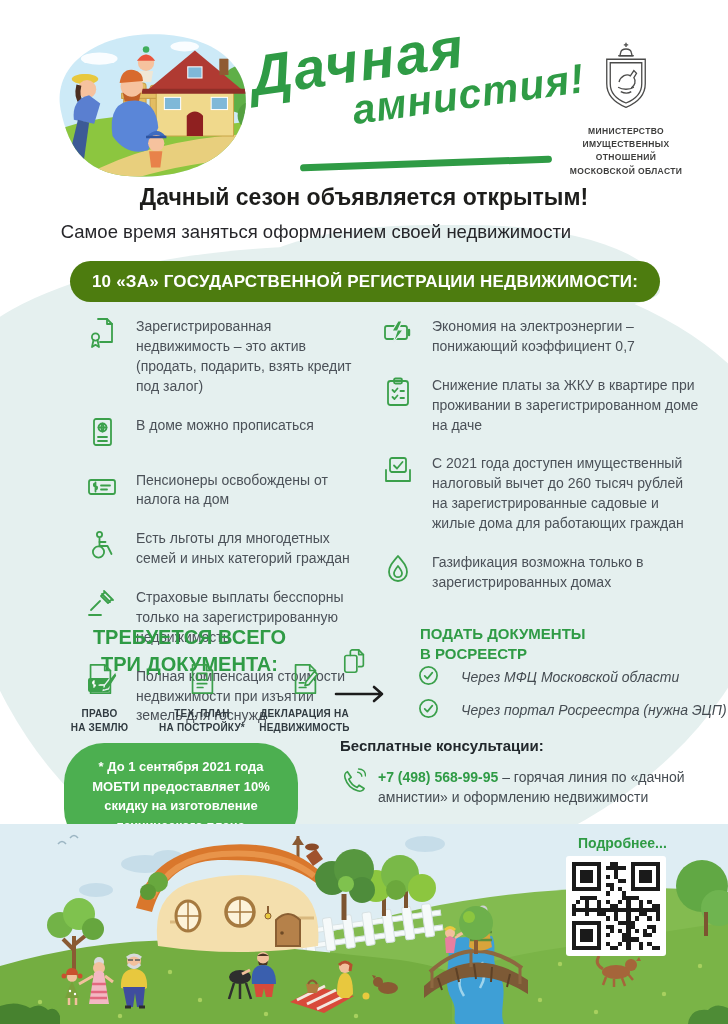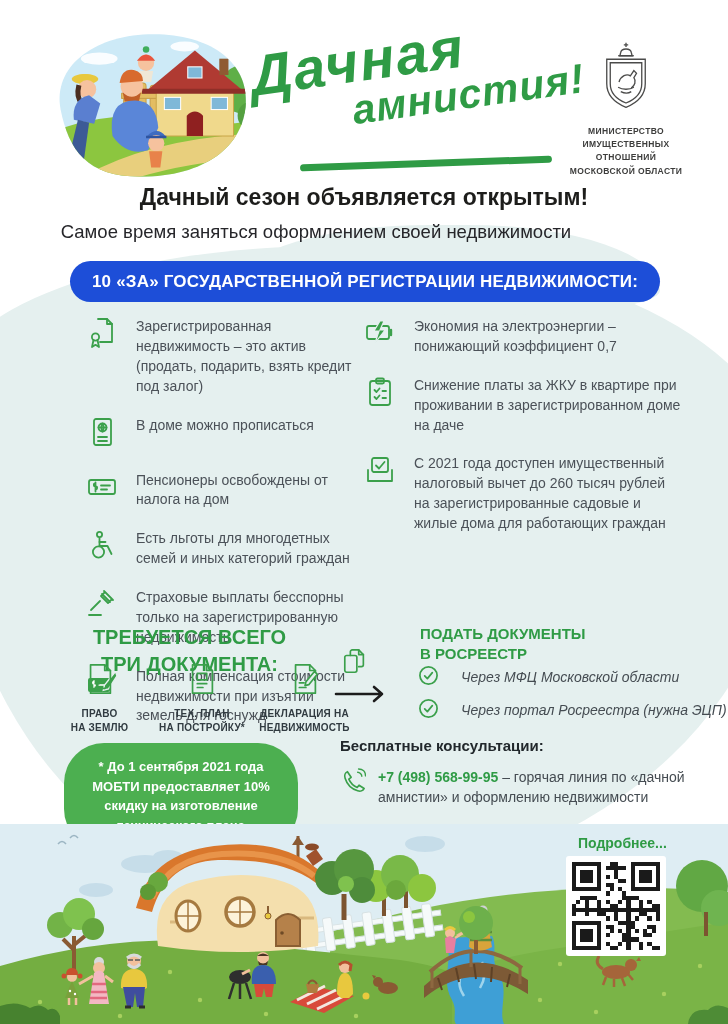--- a/index.html
+++ b/index.html
@@ -19,28 +19,28 @@
   .title-line2{font-size:41px;text-align:right;margin-top:2px;letter-spacing:1px;}
   .title-underline{position:absolute;top:160px;left:300px;width:252px;height:7px;background:#2f9b45;
                    border-radius:4px;transform:rotate(-2deg);}
   .emblem-wrap{position:absolute;top:40px;left:556px;width:140px;display:flex;flex-direction:column;align-items:center;}
   .ministry-text{margin-top:8px;font-size:8.5px;font-weight:bold;letter-spacing:.4px;color:#3d3d3c;
                  text-align:center;line-height:1.55;}
   .headline{position:absolute;top:184px;left:0;width:728px;text-align:center;
             font-size:23px;font-weight:bold;color:#1d1d1b;}
   .subheadline{position:absolute;top:221px;left:0;width:632px;text-align:center;
                font-size:18.5px;color:#26262a;}
-  .banner{position:absolute;top:261px;left:70px;width:590px;height:41px;background:#1d4ed8;
+  .banner{position:absolute;top:261px;left:70px;width:590px;height:41px;background:#4d7c0f;
           border-radius:21px;display:flex;align-items:center;justify-content:center;
           color:#fff;font-weight:bold;font-size:17px;letter-spacing:.2px;}
 
   
   .benefit-col{position:absolute;top:317px;display:flex;flex-direction:column;gap:19px;}
   .col-left{left:86px;width:278px;}
-  .col-right{left:364px;width:318px;}
+  .col-right{left:382px;width:318px;}
   .benefit{display:flex;gap:18px;}
   .benefit .bicon{flex:0 0 32px;}
   .benefit .btext{font-size:14px;line-height:1.42;color:#4b5158;}
   .col-left .btext{max-width:240px;}
   .col-right .btext{max-width:272px;}
 
   
   .docs-heading{position:absolute;top:624px;left:72px;width:235px;text-align:center;
                 color:#2f9b45;font-weight:bold;font-size:20px;line-height:1.35;}
   .doc-row{position:absolute;top:662px;left:52px;width:300px;display:flex;justify-content:space-between;}
@@ -242,20 +242,28 @@
     </div>
     <div class="benefit">
       <span class="bicon">
         <svg viewBox="0 0 32 32" width="32" height="32" fill="none" stroke="#3ba04b" stroke-width="1.8" stroke-linecap="round" stroke-linejoin="round">
           <rect x="8" y="4" width="16" height="14" rx="2"></rect>
             <path d="M12 11.5l3 3 5.5-6.5"></path>
             <path d="M4 16v11h24V16"></path>
             <path d="M10 18h12"></path>
         </svg></span>
       <span class="btext">С 2021 года доступен имущественный налоговый вычет до 260 тысяч рублей на зарегистрированные садовые и жилые дома для работающих граждан</span>
+    </div>
+    <div class="benefit">
+      <span class="bicon">
+        <svg viewBox="0 0 32 32" width="32" height="32" fill="none" stroke="#3ba04b" stroke-width="1.8" stroke-linecap="round" stroke-linejoin="round">
+          <path d="M16 3c-5 6-9 10-9 16a9 9 0 0018 0c0-6-4-10-9-16z"></path>
+            <path d="M16 13c-2.6 3.2-4 4.8-4 7.2a4 4 0 008 0c0-2.4-1.4-4-4-7.2z"></path>
+        </svg></span>
+      <span class="btext">Газификация возможна только в зарегистрированных домах</span>
     </div>
   </div>
 
   <div class="docs-heading">
     <div>ТРЕБУЕТСЯ ВСЕГО</div>
     <div>ТРИ ДОКУМЕНТА:</div>
   </div>
   <div class="doc-row">
     <div class="doc-item">
       <span>

